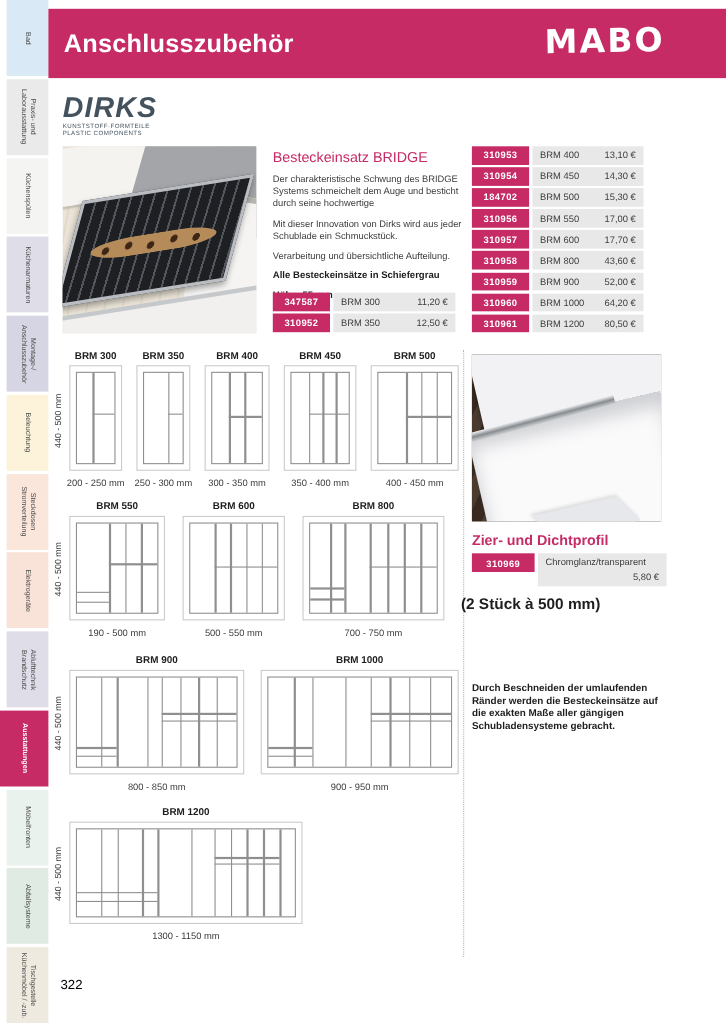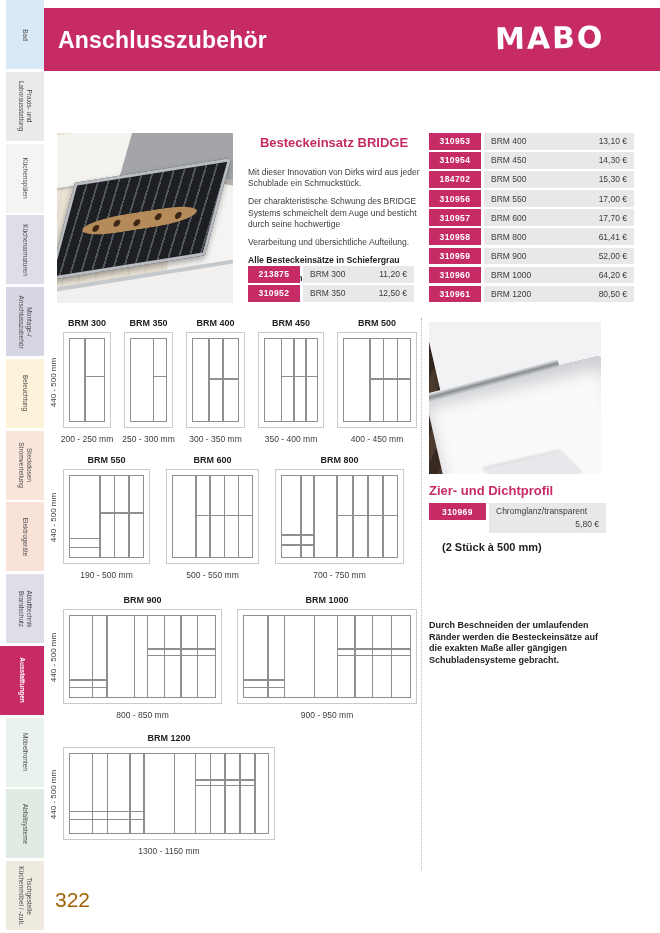--- a/index.html
+++ b/index.html
@@ -51,28 +51,28 @@
         radial-gradient(circle at 12% 55%, #3E2617 3px, transparent 3.6px),
         radial-gradient(circle at 30% 45%, #3E2617 3px, transparent 3.6px),
         radial-gradient(circle at 48% 60%, #3E2617 3px, transparent 3.6px),
         radial-gradient(circle at 66% 45%, #3E2617 3px, transparent 3.6px),
         radial-gradient(circle at 84% 55%, #3E2617 3px, transparent 3.6px); }
   .p1-front { position:absolute; left:-12px; bottom:-34px; width:210px; height:64px;
       background:#F1F0EE; transform:rotate(-9deg); border-top:4px solid #C6C9CC; }
 
   
   .desc { position:absolute; left:248px; top:135px; width:172px; }
-  .desc h2 { color:var(--magenta,#C62B66); font-size:13px; font-weight:bold; margin-bottom:17px;text-align:center; }
+  .desc h2 { color:var(--magenta,#C62B66); font-size:13px; font-weight:normal; margin-bottom:7px; }
   .desc p { font-size:8.5px; color:#3c3c3c; line-height:1.32; margin-bottom:7px; }
   .desc .b { font-size:8.7px; font-weight:bold; color:#1e1e1e; margin-bottom:6px; }
 
   
   .ptable { position:absolute; }
   #rows-left  { left:248px; top:266px; width:166px; }
-  #rows-right { left:429px; top:133px; width:205px; }
+  #rows-right { left:429px; top:133px; width:156px; }
   .prow { display:flex; height:16.5px; margin-bottom:2.6px; }
   .part { width:52px; background:var(--magenta,#C62B66); color:#fff; font-weight:bold;
           font-size:8.5px; letter-spacing:.4px; display:flex; align-items:center;
           justify-content:center; margin-right:3px; flex:none; }
   .pbody { flex:1; background:#E8E8E8; display:flex; align-items:center;
            justify-content:space-between; font-size:8.5px; color:#3c3c3c; padding:0 7px; }
 
   
   .dia-row { position:absolute; left:44px; width:384px; display:flex;
              align-items:flex-start; padding-left:19px; }
@@ -113,27 +113,27 @@
       box-shadow:0 -2px 3px rgba(0,0,0,.12); }
 
   
   .profile-title { position:absolute; left:429px; top:483px; color:var(--magenta,#C62B66);
                    font-size:13px; font-weight:bold; }
   .profile-row { position:absolute; left:429px; top:503px; display:flex; width:177px; }
   .profile-row .part { height:17px; width:57px; }
   .pbody2 { flex:1; background:#E8E8E8; padding:3px 7px 4px;
             display:flex; flex-direction:column; font-size:8.5px; color:#3c3c3c; }
   .pprice2 { align-self:flex-end; margin-top:3px; }
-  .profile-note { position:absolute; left:442px; top:541px; font-size:11px;
+  .profile-note { position:absolute; left:419px; top:541px; font-size:14px;
                   font-weight:bold; color:#1e1e1e; }
   .profile-info { position:absolute; left:429px; top:620px; width:170px;
                   font-size:9px; font-weight:bold; color:#1e1e1e; line-height:1.3; }
 
   
-  .pagenum  { position:absolute; left:55px; top:888px; font-size:21px; color:#a16207; }
+  .pagenum  { position:absolute; left:55px; top:888px; font-size:12px; color:#000000; }
   .footnote { position:absolute; right:42px; top:898px; font-size:8.5px;
               font-weight:bold; color:#1e1e1e; }
 </style>
 </head>
 <body>
 
 <div class="page">
 
   <aside id="sidebar">
       <div class="tab" style="top: 0px; background: rgb(217, 234, 246);">
@@ -180,44 +180,49 @@
         <span>Tischgestelle
 Küchenmöbel / -zub.</span>
       </div>
     </aside>
 
   <header class="header">
     <h1>Anschlusszubehör</h1>
     <div class="mabo">MABO</div>
   </header>
 
+  <div class="dirks">
+    <div class="dirks-name">DIRKS</div>
+    <div class="dirks-sub">KUNSTSTOFF-FORMTEILE</div>
+    <div class="dirks-sub">PLASTIC COMPONENTS</div>
+  </div>
 
   <div class="photo1">
     <div class="p1-floor"></div>
     <div class="p1-backcab"></div>
     <div class="p1-wall"></div>
     <div class="p1-cabr"></div>
     <div class="p1-drawer">
       <div class="p1-wood"></div>
     </div>
     <div class="p1-front"></div>
   </div>
 
   <section class="desc">
     <h2>Besteckeinsatz BRIDGE</h2>
+    <p>Der charakteristische Schwung des BRIDGE Systems schmeichelt dem Auge und besticht durch seine hochwertige</p>
     <p>Mit dieser Innovation von Dirks wird aus jeder Schublade ein Schmuckstück.</p>
-    <p>Der charakteristische Schwung des BRIDGE Systems schmeichelt dem Auge und besticht durch seine hochwertige</p>
     <p>Verarbeitung und übersichtliche Aufteilung.</p>
     <p class="b">Alle Besteckeinsätze in Schiefergrau</p>
     <p class="b">Höhe: 55 mm</p>
   </section>
 
   <div id="rows-left" class="ptable">
       <div class="prow">
-        <span class="part">213875</span>
+        <span class="part">347587</span>
         <span class="pbody">
           <span>BRM 300</span>
           <span>11,20 €</span>
         </span>
       </div>
       <div class="prow">
         <span class="part">310952</span>
         <span class="pbody">
           <span>BRM 350</span>
           <span>12,50 €</span>
@@ -257,21 +262,21 @@
         <span class="part">310957</span>
         <span class="pbody">
           <span>BRM 600</span>
           <span>17,70 €</span>
         </span>
       </div>
       <div class="prow">
         <span class="part">310958</span>
         <span class="pbody">
           <span>BRM 800</span>
-          <span>61,41 €</span>
+          <span>43,60 €</span>
         </span>
       </div>
       <div class="prow">
         <span class="part">310959</span>
         <span class="pbody">
           <span>BRM 900</span>
           <span>52,00 €</span>
         </span>
       </div>
       <div class="prow">

